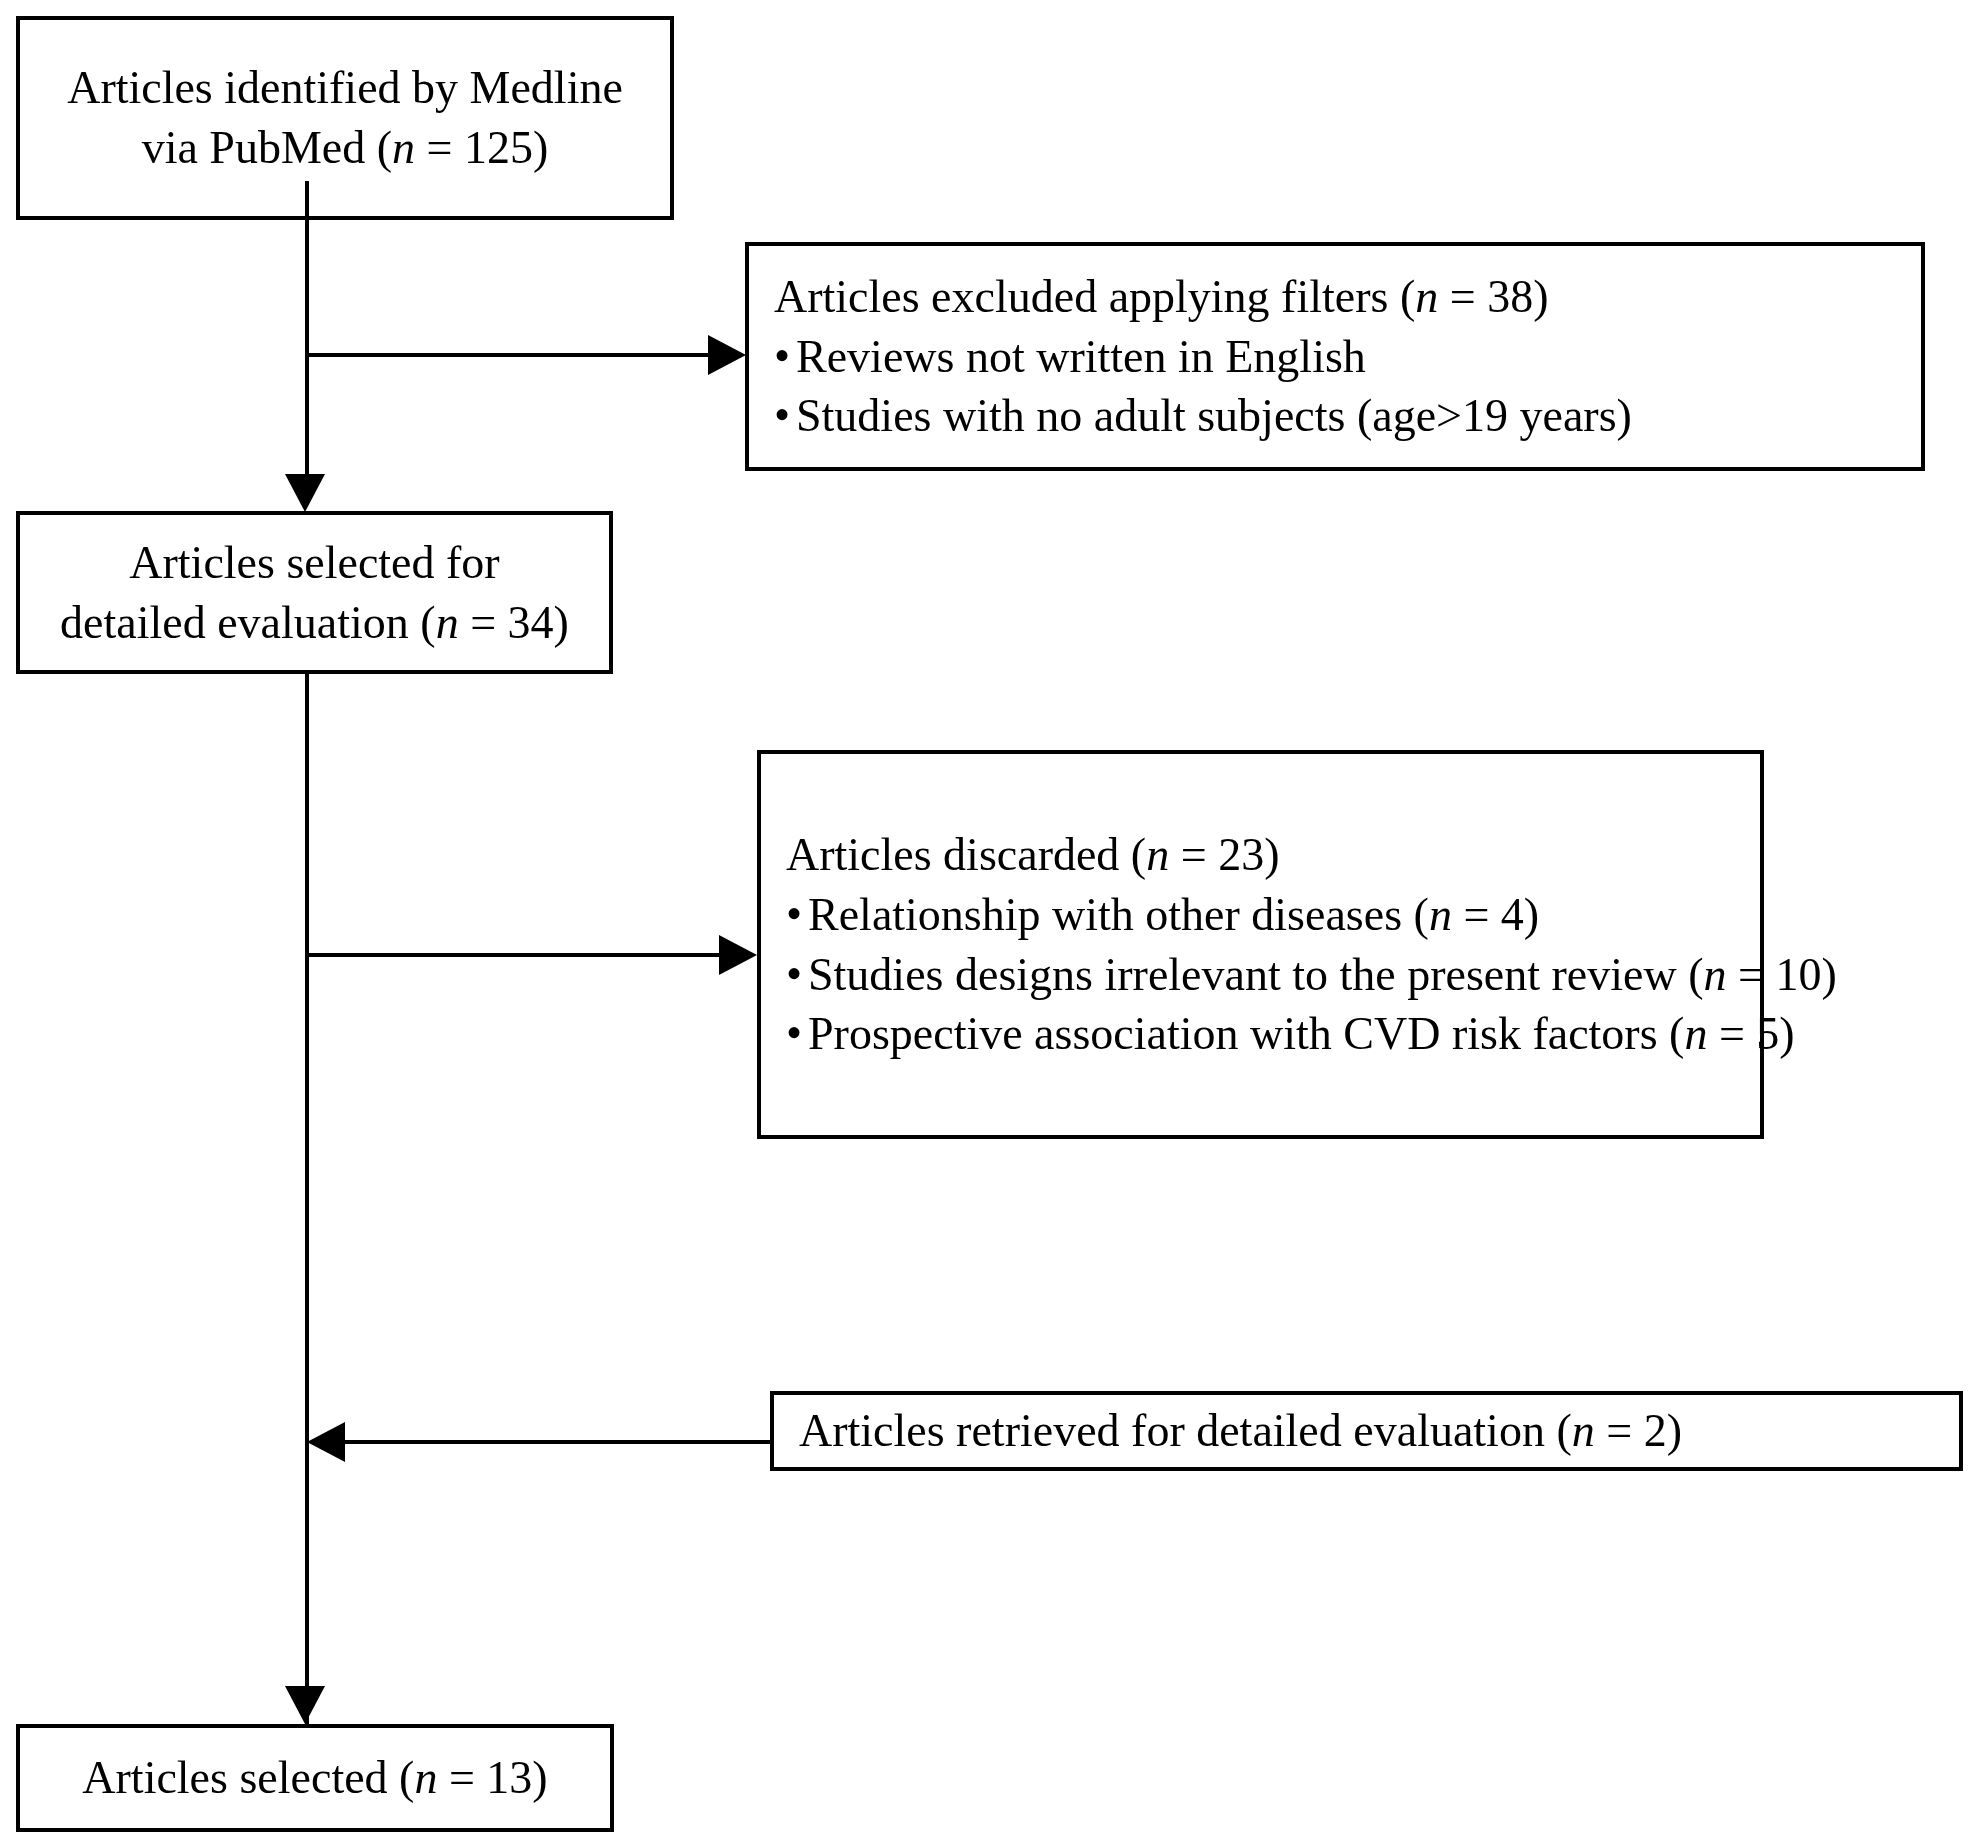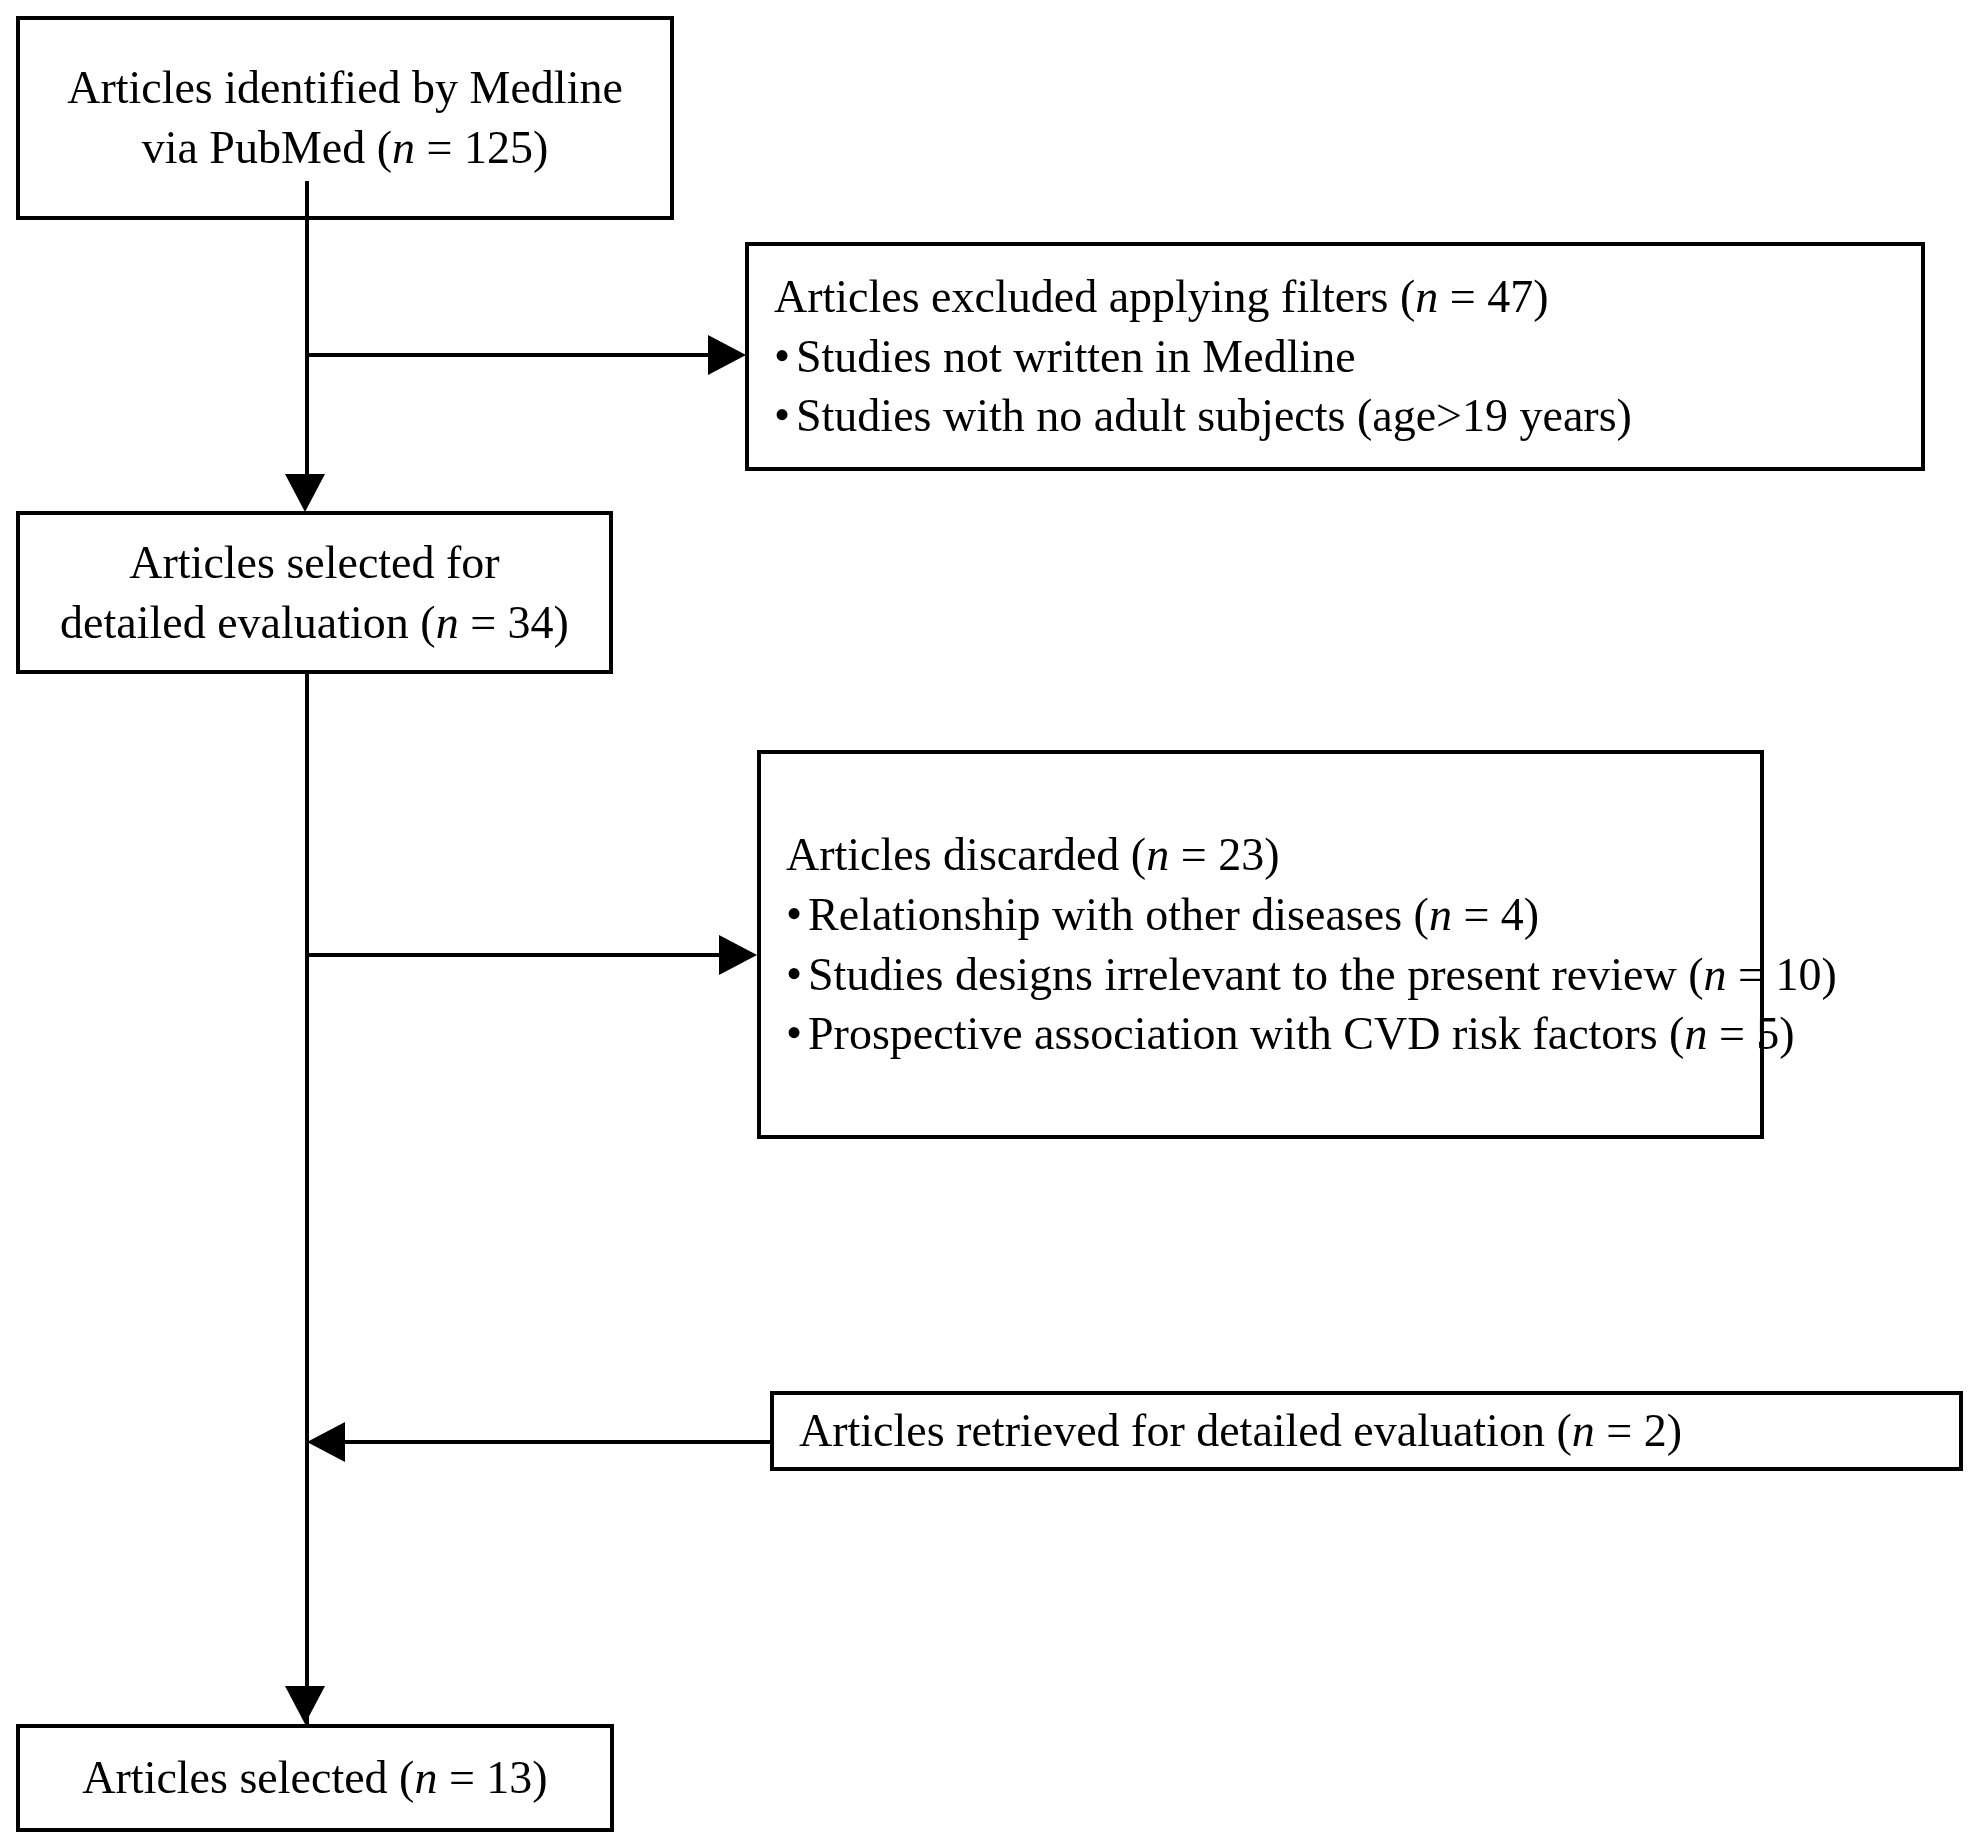--- a/index.html
+++ b/index.html
@@ -138,23 +138,23 @@
 <div id="flowchart">
 
   <div class="node center" id="box-identified">
     <div class="node-title-wrap">
       <div>Articles identified by Medline</div>
       <div><span>via PubMed (</span><span class="ital">n</span><span> = 125)</span></div>
     </div>
   </div>
 
   <div class="node left pad-box" id="box-excluded">
-    <div class="node-title pad-left"><span>Articles excluded applying filters (</span><span class="ital">n</span><span> = 47)</span></div>
+    <div class="node-title pad-left"><span>Articles excluded applying filters (</span><span class="ital">n</span><span> = 38)</span></div>
     <ul class="bullets pad-left">
-      <li>Studies not written in Medline</li>
+      <li>Reviews not written in English</li>
       <li>Studies with no adult subjects (age&gt;19 years)</li>
     </ul>
   </div>
 
   <div class="node center" id="box-evaluated">
     <div class="node-title-wrap">
       <div>Articles selected for</div>
       <div><span>detailed evaluation (</span><span class="ital">n</span><span> = 34)</span></div>
     </div>
   </div>

